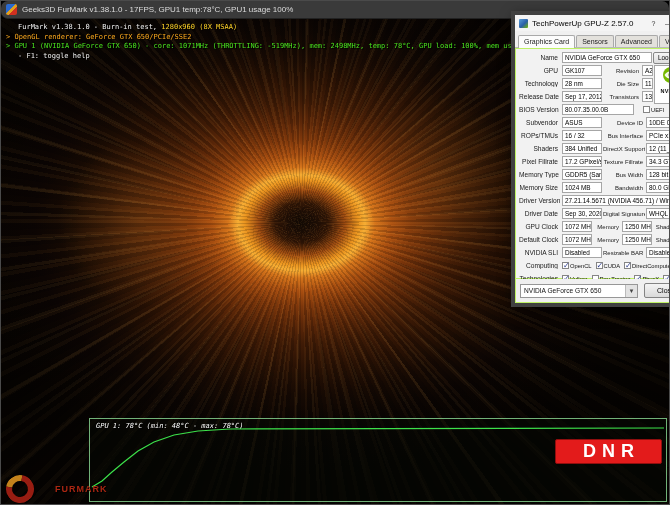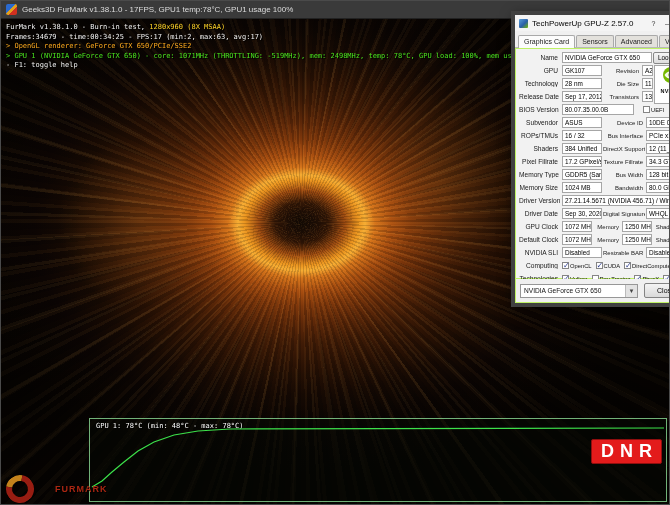--- a/index.html
+++ b/index.html
@@ -1,20 +1,20 @@
 <!DOCTYPE html>
 <html><head>
 <meta charset="utf-8">
 <style>
   * { margin:0; padding:0; box-sizing:border-box; }
   body { font-family:"Liberation Sans", sans-serif; background:#1a1a1a; }
   #screen { position:relative; width:670px; height:505px; overflow:hidden; background:#000; border:1px solid #4a4a4a; }
 
   
-  .fm-titlebar { position:absolute; left:0; top:0; right:0; height:18px; background:#3a3a3a; display:flex; align-items:center; padding:0 5px; gap:5px; z-index:5; border-bottom:1px solid #222; }
+  .fm-titlebar { position:absolute; left:0; top:0; right:0; height:18px; background:#3a3a3a; display:flex; align-items:center; padding:0 5px; gap:5px; z-index:5; border-bottom:1px solid #222;border-radius:7px; }
   .fm-icon { width:11px; height:11px; border-radius:2px; background:linear-gradient(135deg,#2a6ad0 0 45%,#e0a020 45% 60%,#d03020 60% 100%); flex:none; }
   .fm-title { font-size:8px; color:#dcdcdc; white-space:nowrap; }
 
   .render { position:absolute; left:0; top:18px; right:0; bottom:0;
     background:
       radial-gradient(ellipse 60% 55% at 45% 42%, rgba(0,0,0,0) 55%, rgba(0,0,0,0.55) 100%),
       repeating-conic-gradient(from 0deg at 45% 42%, rgba(0,0,0,0.16) 0deg 1.4deg, rgba(255,170,70,0.05) 1.4deg 2.2deg, rgba(0,0,0,0) 2.2deg 3.4deg),
       repeating-conic-gradient(from 1.1deg at 45% 42%, rgba(255,190,90,0.07) 0deg 0.7deg, rgba(0,0,0,0) 0.7deg 5.3deg),
       radial-gradient(circle at 21% 42%, rgba(235,130,35,0.22), rgba(0,0,0,0) 14%),
       radial-gradient(circle at 66% 34%, rgba(235,140,40,0.16), rgba(0,0,0,0) 16%),
@@ -25,35 +25,35 @@
         #281104 58%, #190b03 68%, #0e0603 80%, #0a0502 100%),
       radial-gradient(circle at 97% 93%, rgba(205,185,70,0.50), rgba(140,125,45,0.22) 13%, rgba(0,0,0,0) 30%),
       radial-gradient(circle at 75% 100%, rgba(150,135,50,0.30), rgba(0,0,0,0) 22%),
       radial-gradient(circle at 3% 10%, rgba(95,90,40,0.25), rgba(0,0,0,0) 28%),
       radial-gradient(circle at 98% 6%, rgba(90,88,38,0.22), rgba(0,0,0,0) 24%),
       radial-gradient(circle at 5% 95%, rgba(100,60,25,0.25), rgba(0,0,0,0) 30%),
       #0b0703;
   }
 
   .overlay { position:absolute; left:5px; top:22px; z-index:4; font-family:"DejaVu Sans Mono", monospace; font-size:7px; line-height:9.5px; white-space:nowrap; text-shadow:1px 1px 0 #000; }
-  .ov-white { color:#f2f2f2; }
+  .ov-white { color:#f2f2f2;margin-left:12px; }
   .ov-yellow { color:#ffd428; }
   .ov-orange { color:#ffab1e; }
   .ov-green  { color:#49e41e; }
 
   .temp-panel { position:absolute; left:88px; top:417px; width:578px; height:84px; border:1px solid rgba(150,235,160,0.75); background:rgba(4,10,4,0.40); z-index:3; }
-  .temp-label { position:absolute; left:6px; top:3px; font-family:"DejaVu Sans Mono", monospace; font-size:7px; color:#ffffff; text-shadow:1px 1px 0 #000; white-space:nowrap; }
+  .temp-label { position:absolute; left:6px; top:3px; font-family:"DejaVu Sans Mono", monospace; font-size:7px; color:#ffffff; text-shadow:1px 1px 0 #000; white-space:nowrap;font-style:italic; }
   .temp-curve { position:absolute; left:0; top:0; }
 
   .fm-logo { position:absolute; left:5px; top:474px; z-index:3; display:flex; align-items:center; gap:21px; opacity:0.9; }
   .fm-logo-ring { width:28px; height:28px; border-radius:50%; border:6px solid #a82014; border-top-color:#d89020; transform:rotate(-35deg); flex:none; }
   .fm-logo-text { font-size:9px; font-weight:bold; color:#bb2a14; letter-spacing:1px; text-shadow:1px 1px 0 #000; }
 
   .dnr { position:absolute; right:7px; top:438px; z-index:6; display:flex; flex-direction:column; gap:3px; }
-  .dnr-box { width:71px; height:25px; background:#e31b1b; border:1px solid #8f0e0e; border-radius:2px; color:#ffffff; font-weight:bold; font-size:18px; line-height:23px; text-align:center; letter-spacing:6px; padding-left:6px; }
+  .dnr-box { width:107px; height:25px; background:#e31b1b; border:1px solid #8f0e0e; border-radius:2px; color:#ffffff; font-weight:bold; font-size:18px; line-height:23px; text-align:center; letter-spacing:6px; padding-left:6px; }
 
   
   .gz { position:absolute; left:510px; top:10px; width:186px; height:296px; background:#bef264; border:4px solid #404040; box-shadow:3px 4px 12px rgba(0,0,0,0.55); z-index:10; color:#111; }
   .gz-titlebar { height:16px; display:flex; align-items:center; padding:0 2px 0 4px; background:#f4f4f4; }
   .gz-title-icon { width:9px; height:9px; border-radius:1px; background:linear-gradient(135deg,#5aa0d8,#2a5fa8 55%,#76b900); margin-right:4px; flex:none; }
   .gz-title { flex:1; font-size:8px; color:#000; white-space:nowrap; overflow:hidden; }
   .gz-winbtn { width:15px; height:13px; display:flex; align-items:center; justify-content:center; font-size:7px; color:#333; flex:none; cursor:default; }
   .gz-tabs { display:flex; align-items:flex-end; height:17px; padding:2px 2px 0 3px; gap:1px; background:#f0f0f0; border-bottom:1px solid #b8b8b8; }
   .gz-tab { font-size:7px; padding:2px 5px; border:1px solid #a9a9a9; border-bottom:none; background:#e3e1dc; border-radius:2px 2px 0 0; color:#222; white-space:nowrap; }
   .gz-tab.active { background:#fcfcfc; position:relative; top:1px; padding-bottom:3px; }
@@ -93,21 +93,20 @@
 
   <div class="fm-titlebar">
     <span class="fm-icon"></span>
     <span class="fm-title">Geeks3D FurMark v1.38.1.0 - 17FPS, GPU1 temp:78°C, GPU1 usage 100%</span>
   </div>
 
   <div class="render"></div>
 
   <div class="overlay">
     <div><span class="ov-white">FurMark v1.38.1.0 - Burn-in test, </span><span class="ov-yellow">1280x960 (8X MSAA)</span></div>
-    <div class="ov-white">Frames:34679 - time:00:34:25 - FPS:17 (min:2, max:63, avg:17)</div>
     <div class="ov-orange">&gt; OpenGL renderer: GeForce GTX 650/PCIe/SSE2</div>
     <div class="ov-green">&gt; GPU 1 (NVIDIA GeForce GTX 650) - core: 1071MHz (THROTTLING: -519MHz), mem: 2498MHz, temp: 78°C, GPU load: 100%, mem usage: 27%</div>
     <div class="ov-white">- F1: toggle help</div>
   </div>
 
   <div class="temp-panel">
     <span class="temp-label">GPU 1: 78°C (min: 48°C - max: 78°C)</span>
     <svg class="temp-curve" width="576" height="82" viewBox="0 0 576 82">
       <polyline points="2,68 12,62 22,53 34,43 48,32 64,23 84,16 108,12 140,10 574,9" fill="none" stroke="#3ce04a" stroke-width="1.2"></polyline>
     </svg>

